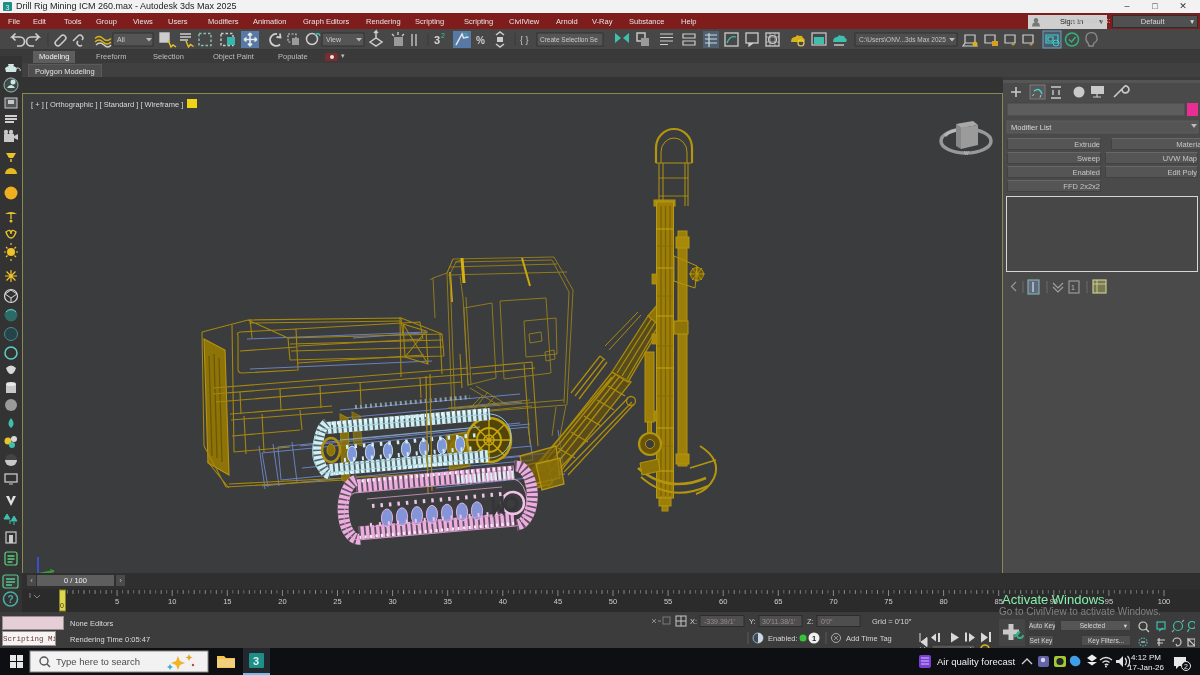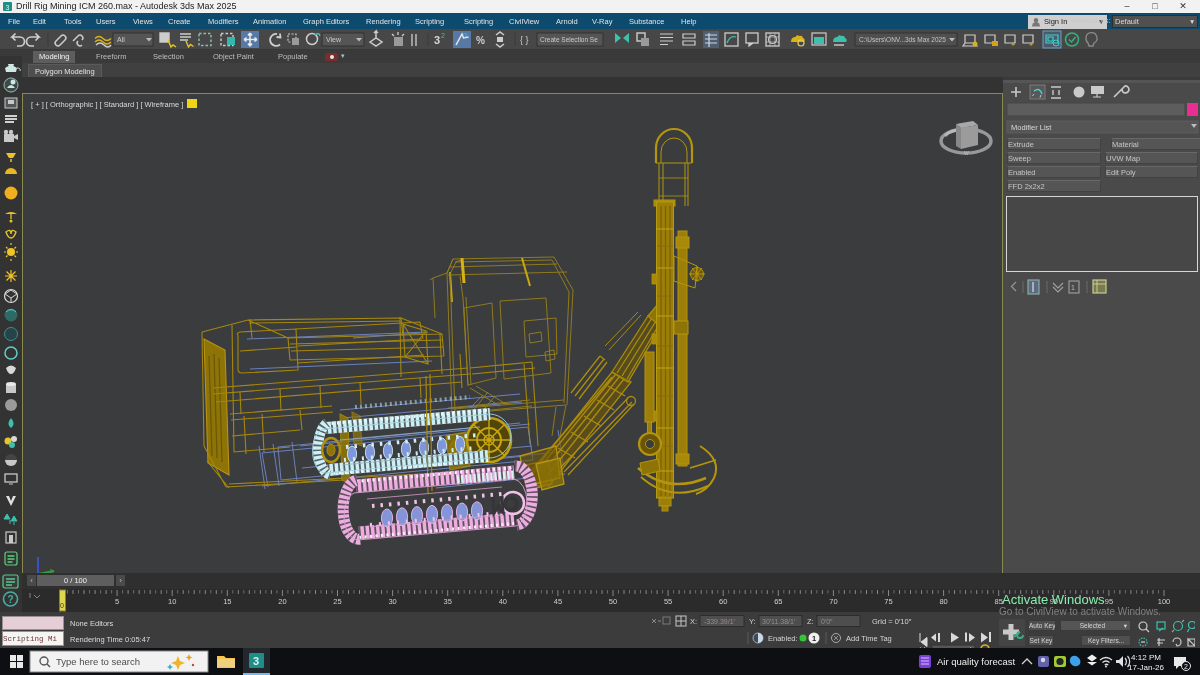--- a/index.html
+++ b/index.html
@@ -6,42 +6,42 @@
 *{box-sizing:border-box;font-family:"Liberation Sans",sans-serif;}
 #root{position:absolute;top:0;left:0;width:1200px;height:675px;}
 .abs{position:absolute;}
 
 #title{top:0;left:0;width:1200px;height:13px;background:#f2f2f2;color:#1c1c1c;font-size:9px;line-height:13px;}
 #title .txt{position:absolute;left:16px;top:0;}
 #appicon{position:absolute;left:3px;top:2px;width:9px;height:9px;background:#1f8e86;border-radius:1px;}
 #appicon:after{content:"3";position:absolute;left:2.5px;top:-1.5px;font-size:7px;color:#d8f5f0;}
 .winbtn{position:absolute;top:0;height:13px;width:30px;color:#333;font-size:9px;text-align:center;line-height:12px;}
 
-#menubar{top:13px;left:0;width:1200px;height:16px;background:#0c4a6e;color:#e3e3e3;font-size:7.5px;}
+#menubar{top:13px;left:0;width:1200px;height:16px;background:#7f1d1d;color:#e3e3e3;font-size:7.5px;text-align:center;}
 #menubar span.m{position:absolute;top:4px;}
 #signin{position:absolute;left:1028px;top:1.5px;width:79px;height:30px;background:#cfcfcf;color:#222;font-size:7.5px;line-height:13px;}
 #wslab{position:absolute;top:4px;color:#c8c8c8;font-size:7px;}
 #wscombo{position:absolute;left:1112px;top:1.5px;width:86px;height:13px;background:#505050;border:1px solid #2e2e2e;color:#d8d8d8;line-height:11px;padding-left:2px;}
 
 #toolbar{top:29px;left:0;width:1200px;height:21px;background:#474747;border-bottom:1px solid #383838;}
 
 #ribbon1{top:50px;left:0;width:1200px;height:13px;background:#3a3a3a;color:#bdbdbd;font-size:7.5px;}
 #ribbon1 .tab{position:absolute;top:1px;height:12px;line-height:12px;padding:0 6px;}
 #ribbon1 .active{background:#5e5e5e;color:#f0f0f0;}
 #ribbon2{top:63px;left:0;width:1200px;height:14px;background:#404040;color:#e0e0e0;font-size:7.5px;}
 #ribbon2 .tab{position:absolute;left:28px;top:1px;height:13px;line-height:13px;padding:0 6px;background:#4e4e4e;border:1px solid #5a5a5a;border-bottom:none;}
 
 #lefttools{top:56px;left:0;width:22px;height:517px;background:#333;}
 
 #vp{top:77px;left:22px;width:981px;height:497px;background:#3b3c3d;border:1px solid #8a8a50;margin-top:16px;}
 #vplabel{position:absolute;left:8px;top:5px;color:#dadada;font-size:7.5px;}
 #vplabel b{display:inline-block;width:10px;height:9px;background:#f0d414;vertical-align:-1px;margin-left:4px;}
 
 #rpanel{top:77px;left:1003px;width:197px;height:496px;background:#4a4a4a;}
-.rbtn{position:absolute;background:#555;border:1px solid #424242;border-top-color:#686868;color:#c6c6c6;font-size:7.5px;text-align:left;height:12px;line-height:11px;}
+.rbtn{position:absolute;background:#555;border:1px solid #424242;border-top-color:#686868;color:#c6c6c6;font-size:7.5px;text-align:right;height:12px;line-height:11px;}
 
 #trackrow{top:573px;left:0;width:1200px;height:16px;background:#2f2f2f;}
 #ruler{top:589px;left:0;width:1200px;height:23px;background:#2b2b2b;}
 #statusbar{top:612px;left:0;width:1200px;height:36px;background:#3c3c3c;color:#dcdcdc;font-size:7.5px;}
 #taskbar{top:648px;left:0;width:1200px;height:27px;background:#101114;}
 .sbtn{position:absolute;background:#4f4f4f;border:1px solid #3a3a3a;color:#d8d8d8;font-size:6.5px;text-align:center;white-space:nowrap;overflow:hidden;}
 .watermark{color:#9f9f9f;position:absolute;}
 </style>
 </head>
 <body>
@@ -52,23 +52,23 @@
     <span class="txt">Drill Rig Mining ICM 260.max - Autodesk 3ds Max 2025</span>
     <span class="winbtn" style="left:1112px;">–</span>
     <span class="winbtn" style="left:1140px;">□</span>
     <span class="winbtn" style="left:1168px;">✕</span>
   </div>
 
   <div id="menubar" class="abs">
     <span class="m" style="left:8px;">File</span>
     <span class="m" style="left:33px;">Edit</span>
     <span class="m" style="left:64px;">Tools</span>
-    <span class="m" style="left:96px;">Users</span>
+    <span class="m" style="left:96px;">Group</span>
     <span class="m" style="left:133px;">Views</span>
-    <span class="m" style="left:168px;">Create</span>
+    <span class="m" style="left:168px;">Users</span>
     <span class="m" style="left:208px;">Modifiers</span>
     <span class="m" style="left:253px;">Animation</span>
     <span class="m" style="left:303px;">Graph Editors</span>
     <span class="m" style="left:366px;">Rendering</span>
     <span class="m" style="left:415px;">Scripting</span>
     <span class="m" style="left:464px;">Scripting</span>
     <span class="m" style="left:509px;">CivilView</span>
     <span class="m" style="left:556px;">Arnold</span>
     <span class="m" style="left:592px;">V-Ray</span>
     <span class="m" style="left:629px;">Substance</span>
@@ -771,21 +771,21 @@
           <text x="1108.9" y="15">95</text>
           <text x="1164.0" y="15">100</text>
         </g>
       <rect x="59.5" y="1" width="6" height="21" fill="#ded64f" stroke="#8a8428"></rect>
       <text x="62" y="19" fill="#3a3a1a" font-size="7" text-anchor="middle">0</text>
     </svg>
   </div>
 
   <div id="statusbar" class="abs">
     <div style="position:absolute;left:2px;top:4px;width:62px;height:14px;background:#e5ced6;border:1px solid #9a8f93;"></div>
-    <div style="position:absolute;left:2px;top:19px;width:62px;height:15px;background:#f6f3f3;border:1px solid #9a8f93;color:#6b3a3a;font-family:'Liberation Mono',monospace;font-size:7.5px;line-height:14px;white-space:nowrap;overflow:hidden;">Scripting Mi</div>
+    <div style="position:absolute;left:2px;top:19px;width:54px;height:15px;background:#f6f3f3;border:1px solid #9a8f93;color:#6b3a3a;font-family:'Liberation Mono',monospace;font-size:7.5px;line-height:14px;white-space:nowrap;overflow:hidden;">Scripting Mi</div>
     <span style="position:absolute;left:70px;top:7px;">None Editors</span>
     <span style="position:absolute;left:70px;top:23px;">Rendering Time  0:05:47</span>
     <svg width="560" height="36" style="position:absolute;left:640px;top:0;">
 
       <g stroke="#a5a5a5" stroke-width="1" fill="none">
         <path d="M12 7 l4 4 m0 -4 l-4 4 m6 -2 h3" opacity="0.75"></path>
         <rect x="23" y="5" width="7" height="7" opacity="0.6"></rect>
         <rect x="36" y="4" width="10" height="10" stroke="#c5c5c5"></rect>
         <path d="M41 4 v10 M36 9 h10" stroke="#c5c5c5"></path>
       </g>

